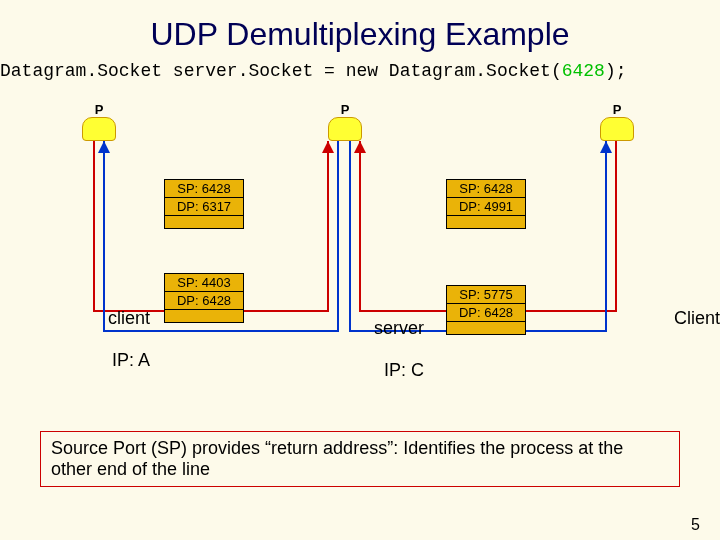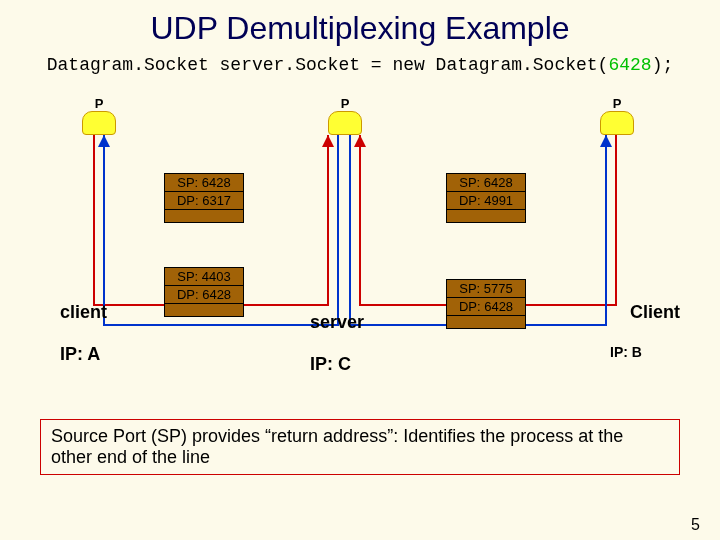--- a/index.html
+++ b/index.html
@@ -8,27 +8,27 @@
     width: 720px;
     height: 540px;
     background: #fdfaea;
     font-family: "Comic Sans MS", "Comic Sans", cursive, sans-serif;
     position: relative;
   }
   .title {
     text-align: center;
     font-size: 32px;
     color: #000055;
-    padding-top: 10px;
+    padding-top: 16px;
     font-weight: normal;
   }
   .code-line {
     font-family: "Courier New", monospace;
     font-size: 18px;
-    text-align: center;
+    text-align: left;
     margin-top: 8px;
   }
   .code-line .arg { color: #00c000; }
 
   .diagram {
     position: relative;
     width: 720px;
     height: 340px;
   }
 
@@ -48,45 +48,44 @@
   .proc span.letter {
     position: absolute;
     top: -14px; left: 0; right: 0;
     font-family: Arial, sans-serif;
   }
 
   .dgram {
     position: absolute;
     width: 78px;
     border: 1.5px solid #000;
-    background: #a16207;
+    background: #eab308;
     font-family: Arial, sans-serif;
     font-size: 13px;
     text-align: center;
   }
   .dgram .row { border-bottom: 1px solid #000; padding: 1px 0; }
   .dgram .pad { height: 12px; }
 
   .host-label {
     position: absolute;
     font-size: 18px;
-    text-align: left;
+    text-align: right;
     white-space: pre;
-    font-weight: bold;
   }
   .ip-sub { font-size: 14px; display:block;}
 
   .arrow-line {
     position: absolute;
     stroke-width: 2;
     fill: none;
   }
 
   .footnote-box {
-    margin: 4px 40px;
+    margin: 10px 40px;
     border: 1.5px solid #cc0000;
     padding: 6px 10px;
     font-size: 18px;
   }
   .pagenum {
     position: absolute;
     right: 20px;
     bottom: 6px;
     font-size: 16px;
     font-family: Arial, sans-serif;
@@ -149,26 +148,25 @@
   <div class="dgram" style="left:446px; top:204px">
     <div class="row">SP: 5775</div>
     <div class="row">DP: 6428</div>
     <div class="pad"></div>
   </div>
 
   <div class="host-label" style="left:40px;  top:206px; width:110px">
     <span>client</span><br>
     <span>IP: A</span>
   </div>
-  <div class="host-label" style="left:290px; top:216px; width:120px">
+  <div class="host-label" style="left:304px; top:216px; width:120px">
     <span>server</span><br>
     <span>IP: C</span>
   </div>
   <div class="host-label" style="left:610px; top:206px; width:110px">
     <span>Client</span>
-    <span class="ip-sub">IP: B</span>
   </div>
 
 </div>
 
 <div class="footnote-box">Source Port (SP) provides “return address”: Identifies the process at the other end of the line</div>
 
 <div class="pagenum">5</div>
 
 </body></html>

